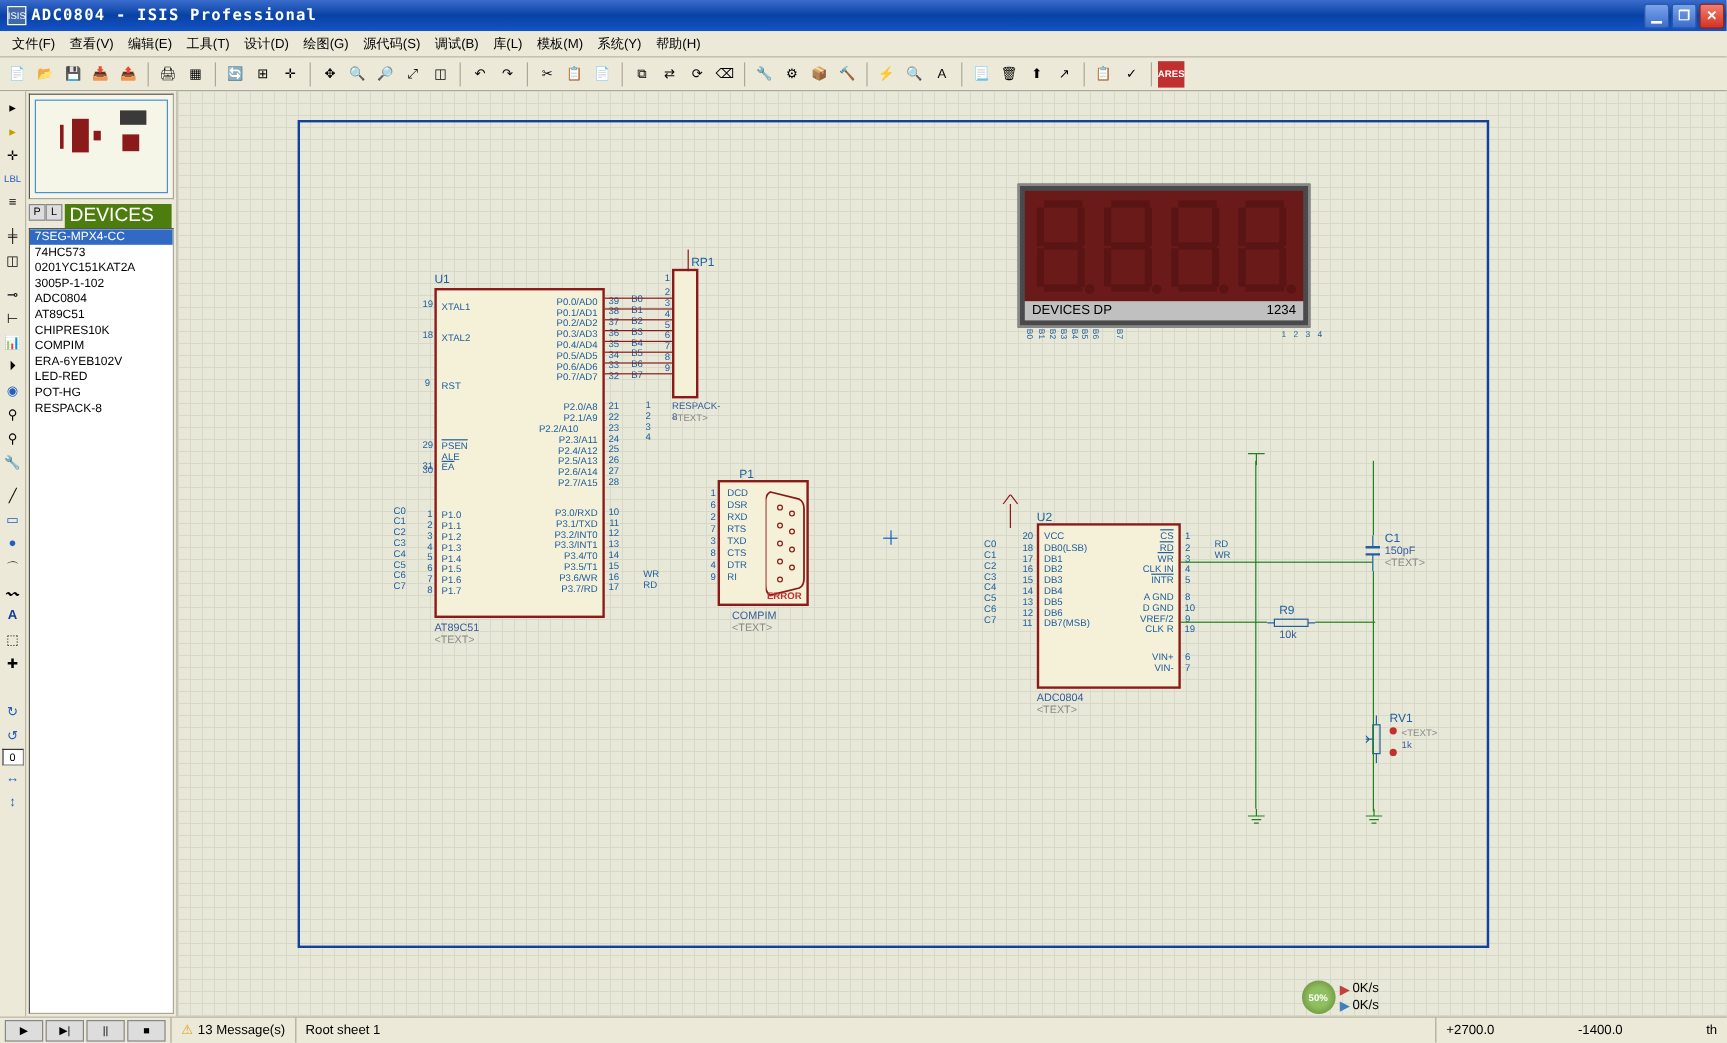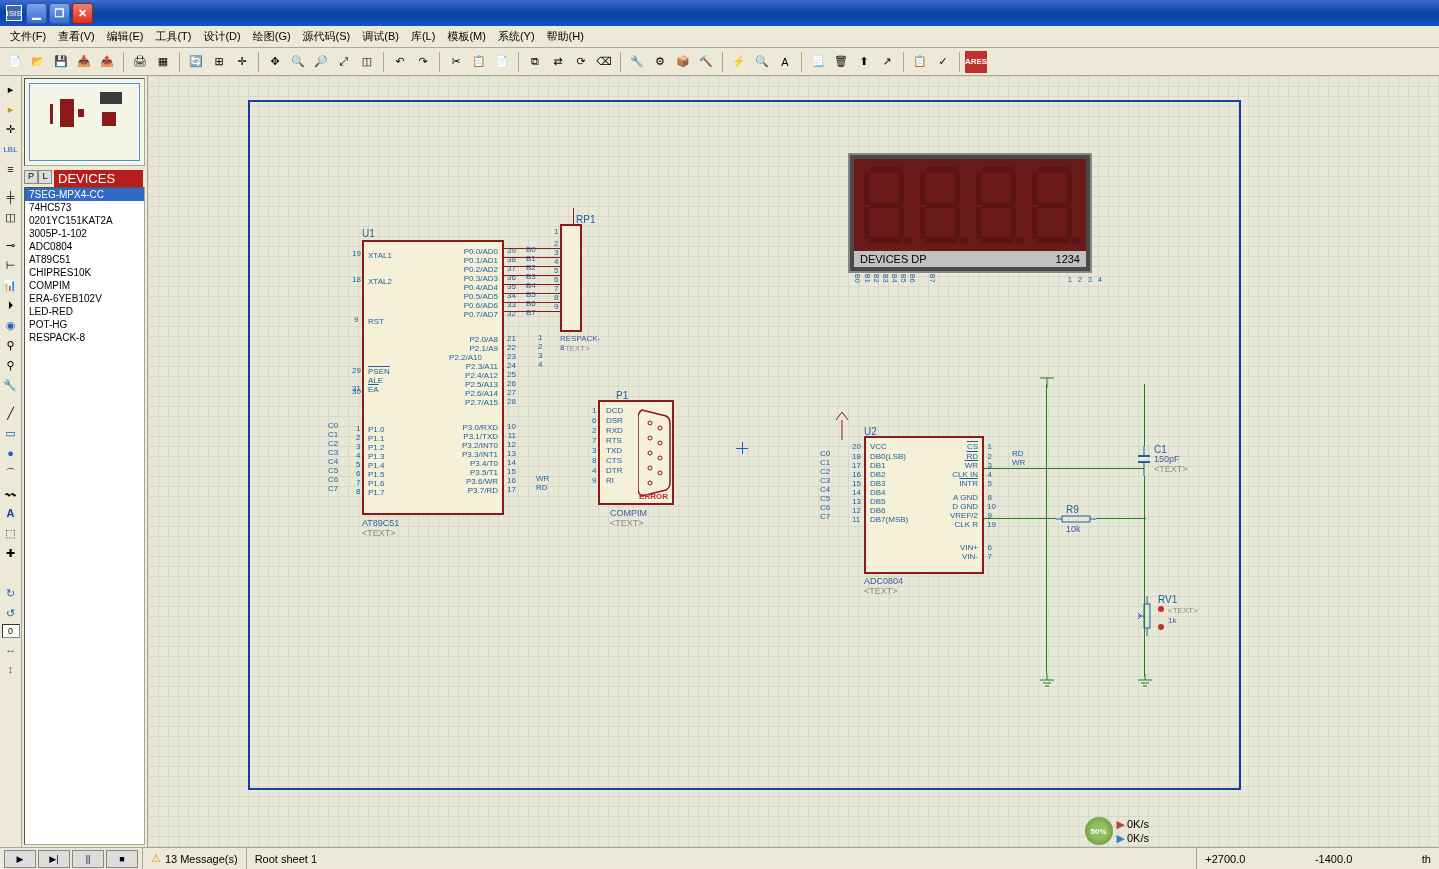--- a/index.html
+++ b/index.html
@@ -25,21 +25,21 @@
 
 .main { display: flex; height: calc(100% - 98px); }
 .left-tools { width: 22px; background: #ece9d8; border-right: 1px solid #aca899; display: flex; flex-direction: column; align-items: center; padding-top: 4px; gap: 2px; }
 .left-tools .tool { width: 18px; height: 18px; display: flex; align-items: center; justify-content: center; cursor: pointer; }
 
 .side-panel { width: 126px; background: #ece9d8; border-right: 1px solid #aca899; display: flex; flex-direction: column; }
 .overview { height: 88px; margin: 2px; border: 1px inset #aca899; background: #f5f5e8; position: relative; }
 .overview-content { position: absolute; inset: 4px; border: 1px solid #4a90d9; }
 .ov-mini { position: absolute; background: #8b1a1a; }
 .panel-tab { width: 14px; height: 14px; border: 1px solid #888; background: #ddd; font-size: 9px; text-align: center; cursor: pointer; }
-.panel-header { background: #b91c1c; color: #fff; padding: 1px 4px; margin: 0 2px; font-size: 13px; flex: 1; }
+.panel-header { background: #4d7c0f; color: #fff; padding: 1px 4px; margin: 0 2px; font-size: 16px; flex: 1; }
 .device-list { flex: 1; margin: 0 2px 2px 2px; border: 1px inset #aca899; background: #fff; overflow-y: auto; }
 .device-list .device { padding: 1px 4px; font-size: 10px; cursor: pointer; }
 .device-list .device.selected { background: #316ac5; color: #fff; }
 
 
 .canvas-wrap { flex: 1; position: relative; overflow: hidden; }
 .canvas { position: absolute; inset: 0; background: #e8e8d8; background-image:
   repeating-linear-gradient(0deg, #d8d8c8 0, #d8d8c8 1px, transparent 1px, transparent 10px),
   repeating-linear-gradient(90deg, #d8d8c8 0, #d8d8c8 1px, transparent 1px, transparent 10px),
   repeating-linear-gradient(0deg, #c4c4b0 0, #c4c4b0 1px, transparent 1px, transparent 80px),
@@ -84,20 +84,21 @@
 .cursor-cross { position: absolute; width: 12px; height: 12px; pointer-events: none; }
 .cursor-cross::before, .cursor-cross::after { content: ''; position: absolute; background: #1060c0; }
 .cursor-cross::before { width: 12px; height: 1px; top: 6px; }
 .cursor-cross::after { width: 1px; height: 12px; left: 6px; }
 </style>
 </head>
 <body>
 
 <div class="titlebar">
   <div class="app-icon">ISIS</div>
+  <div class="title">ADC0804 - ISIS Professional</div>
   <div class="win-buttons">
     <div class="win-btn">▁</div>
     <div class="win-btn">❐</div>
     <div class="win-btn close">✕</div>
   </div>
 </div>
 
 <div class="menubar">
   <div class="menu-item">文件(F)</div>
   <div class="menu-item">查看(V)</div>

